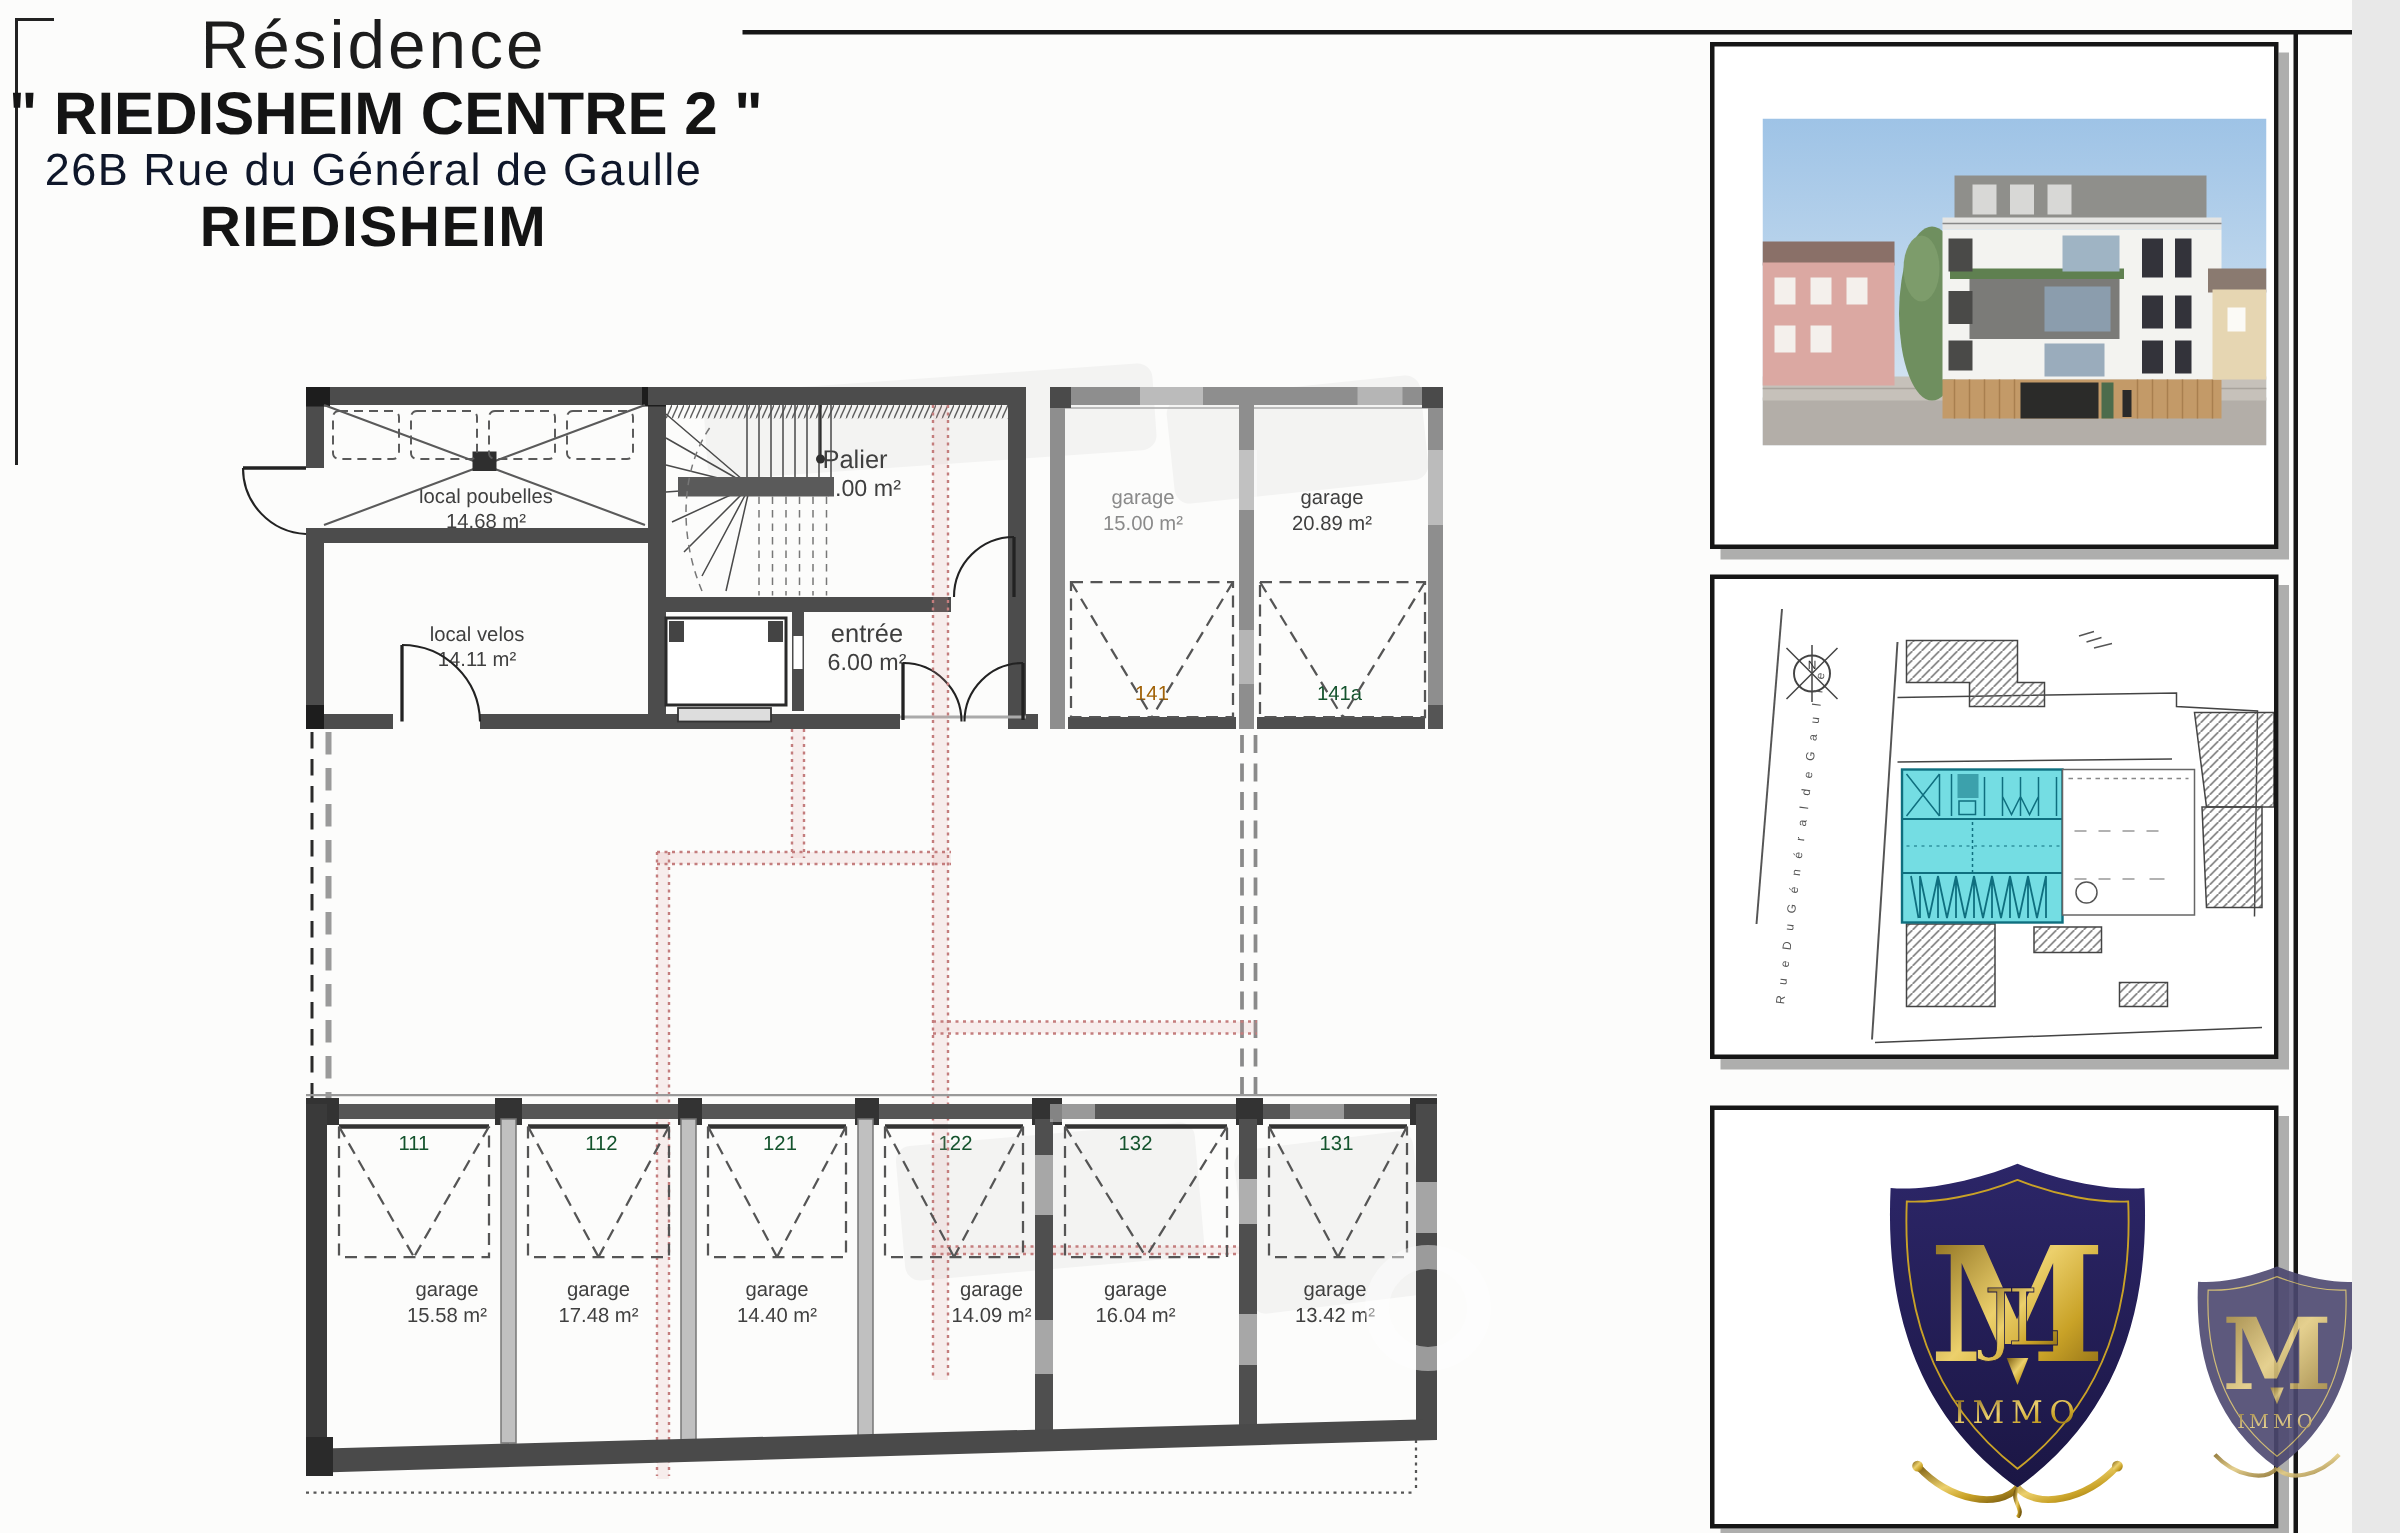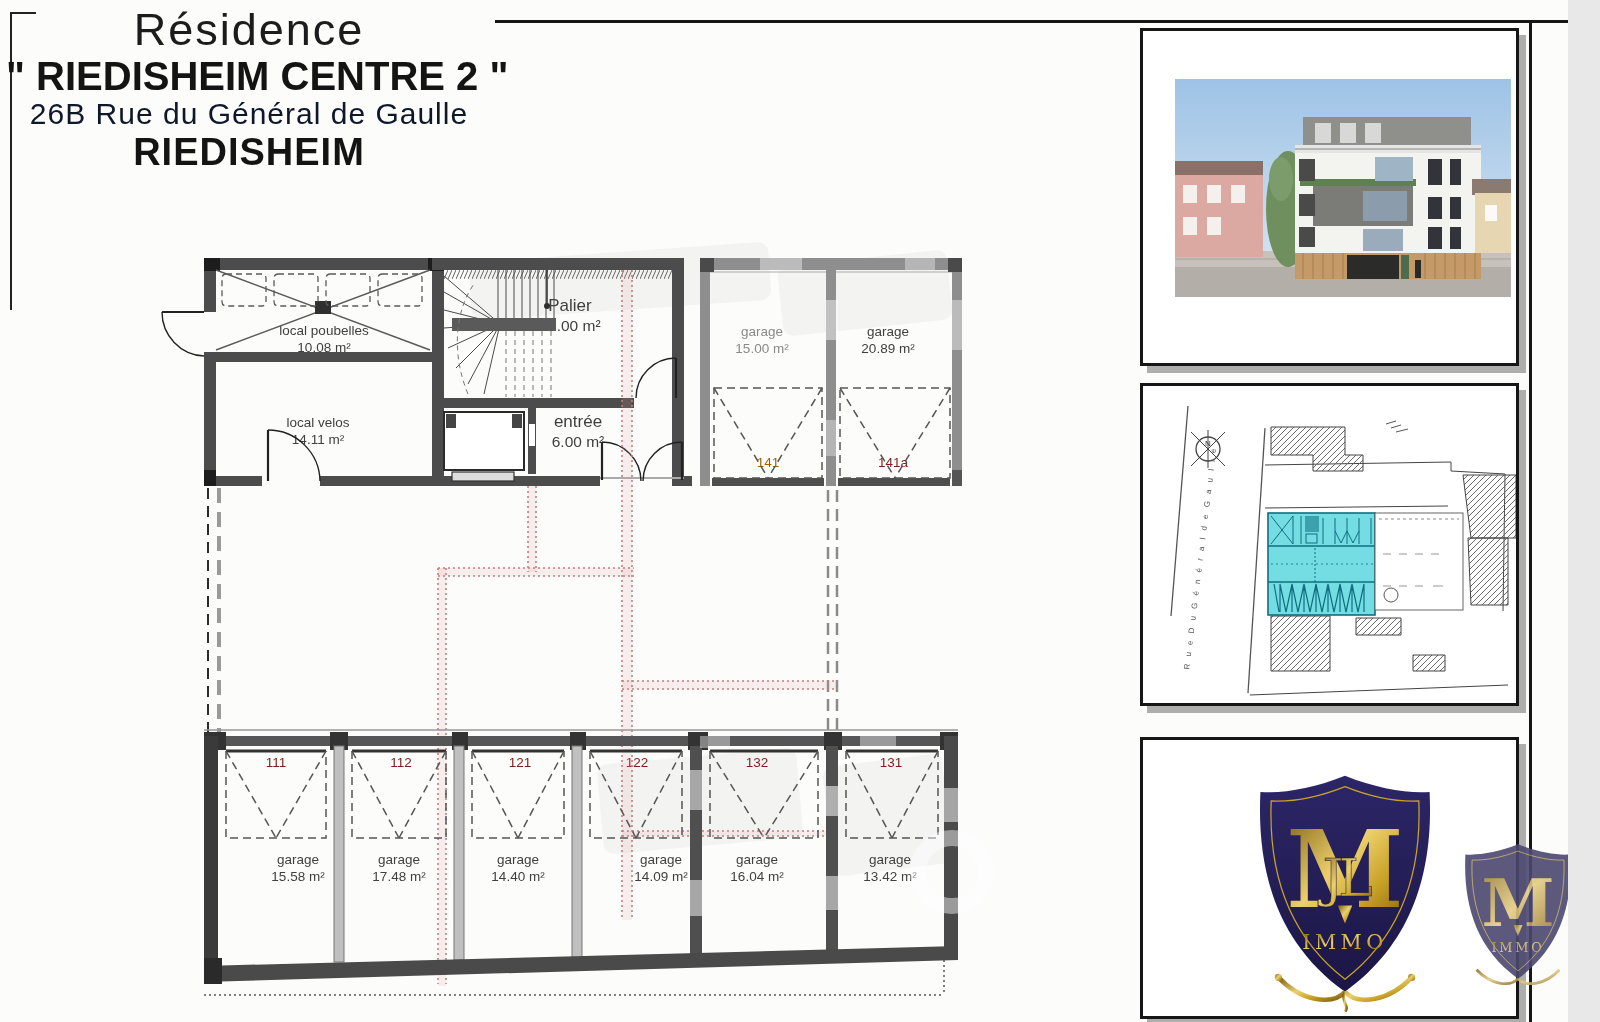--- a/index.html
+++ b/index.html
@@ -15,21 +15,21 @@
            border-left:2.5px solid #222;border-top:2.5px solid #222;}
   .rule-top{position:absolute;left:495px;top:20px;width:1105px;height:3px;background:#161616;}
   .rule-right{position:absolute;left:1529px;top:20px;width:3px;height:1002px;background:#161616;}
   
   .wm{position:absolute;background:rgba(130,130,130,.07);border-radius:10px;}
   
   .lbl{position:absolute;transform:translate(-50%,-50%);text-align:center;
        font-size:13.5px;color:#3f3f3f;line-height:1.25;white-space:nowrap;}
   .lbl .big1{font-size:17px;} .lbl .big2{font-size:15.5px;}
   .lbl.gray{color:#8a8a8a;}
-  .num{position:absolute;transform:translate(-50%,-50%);font-size:13.5px;color:#7f1d1d;white-space:nowrap;}
+  .num{position:absolute;transform:translate(-50%,-50%);font-size:13.5px;color:#14532d;white-space:nowrap;}
   .num.gray{color:#a16207;}
   .asc{position:absolute;transform:translate(-50%,-50%);text-align:center;font-size:9px;
        color:#333;line-height:1.3;white-space:nowrap;}
   .asc .sm{font-size:8.5px;color:#555;}
   
   .panel{position:absolute;left:1140px;width:373px;background:#fff;border:3px solid #161616;
          box-shadow:7px 7px 0 rgba(110,110,110,.55);z-index:2;}
   .p1{top:28px;height:332px;} .p2{top:383px;height:317px;} .p3{top:737px;height:276px;}
   .photo-svg{position:absolute;left:32px;top:48px;}
   .site-svg{position:absolute;left:0;top:0;}
@@ -246,21 +246,21 @@
       <rect x="826" y="876" width="12" height="34" opacity=".5"></rect>
       <rect x="944" y="788" width="14" height="34" opacity=".5"></rect>
       <rect x="700" y="736" width="30" height="12" opacity=".4"></rect>
       <rect x="860" y="736" width="36" height="12" opacity=".4"></rect>
       <circle cx="952" cy="872" r="34" fill="none" stroke="#fff" stroke-width="16" opacity=".45"></circle>
     </g>
   </svg>
 
   <div class="lbl" style="left:324px;top:340px">
     <span>local poubelles</span><br>
-    <span>10.08 m²</span>
+    <span>14.68 m²</span>
   </div>
   <div class="lbl" style="left:318px;top:432px">
     <span>local velos</span><br>
     <span>14.11 m²</span>
   </div>
   <div class="lbl" style="left:570px;top:316px">
     <span class="big1">Palier</span><br>
     <span class="big2">10.00 m²</span>
   </div>
   <div class="lbl" style="left:578px;top:432px">

